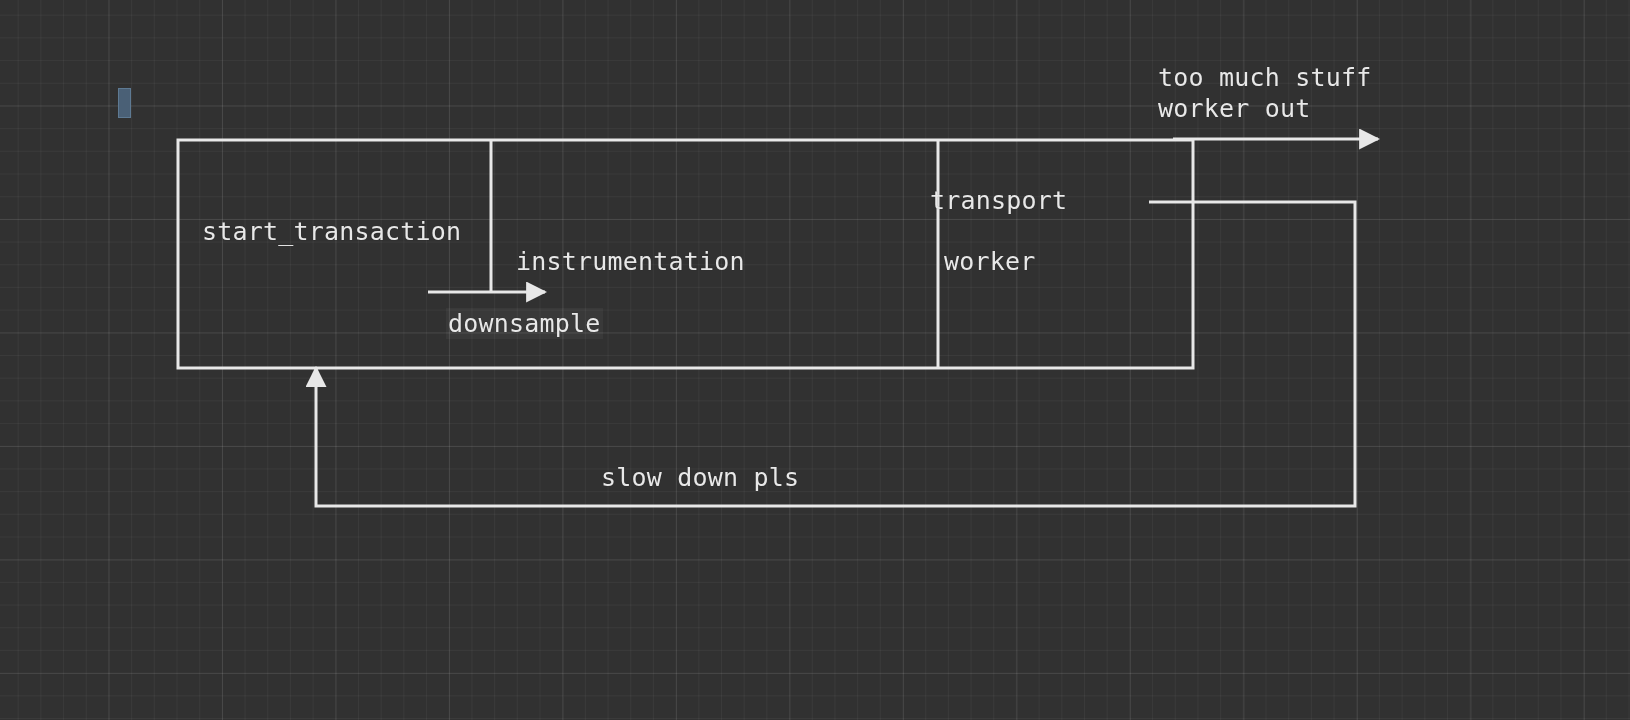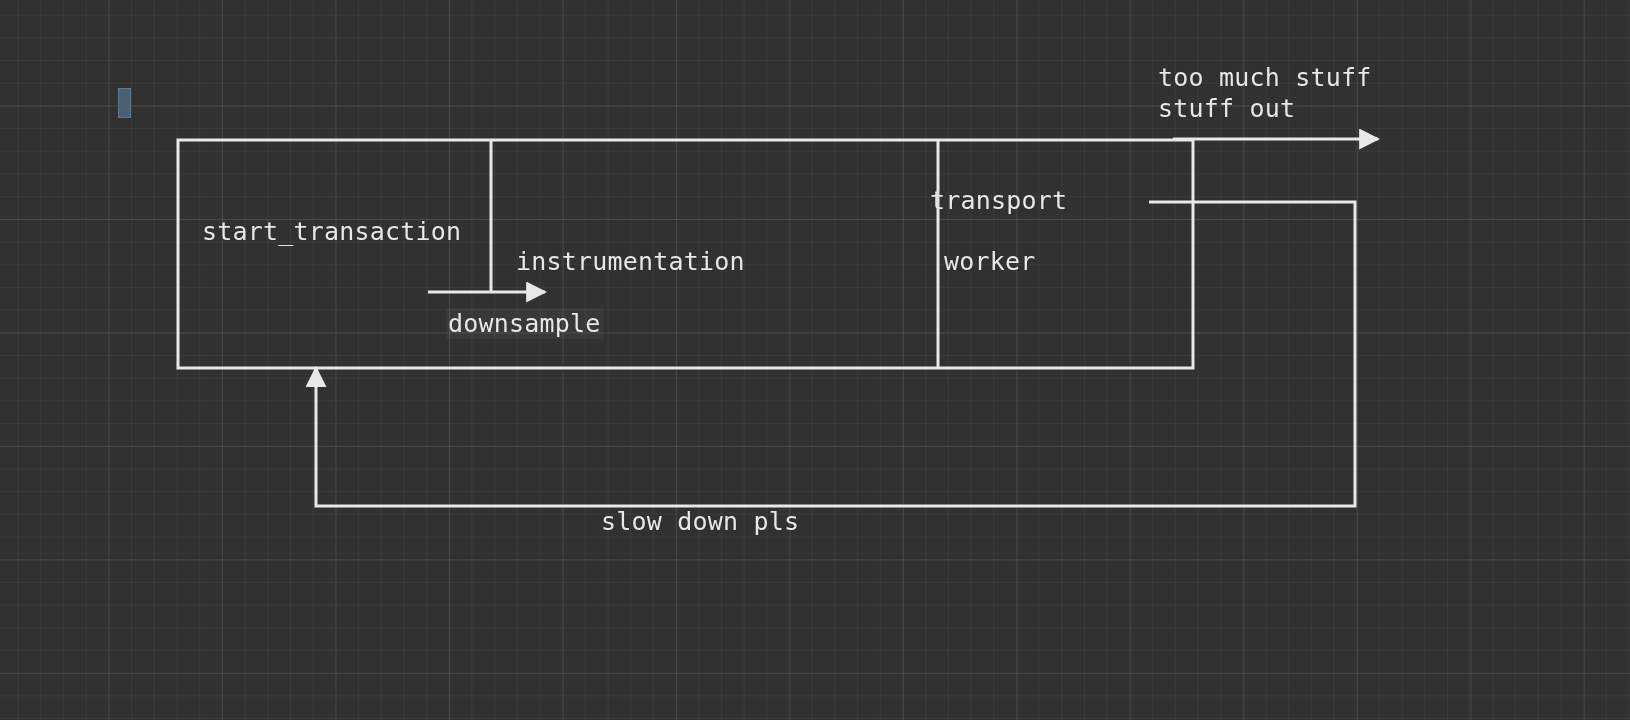--- a/index.html
+++ b/index.html
@@ -82,19 +82,19 @@
   <div class="lbl" style="left:516px; top:246px;">instrumentation</div>
 
   <div class="lbl hl" style="left:410px; top:308px; padding:0 2px;margin-left:36px;">downsample</div>
 
   <div class="lbl" style="left:930px; top:185px;">transport</div>
 
   <div class="lbl" style="left:930px; top:246px;margin-left:14px;">worker</div>
 
   <div class="lbl" style="left:1158px; top:62px;">too much stuff</div>
 
-  <div class="lbl" style="left:1158px; top:93px;">stuff out</div>
+  <div class="lbl" style="left:1158px; top:93px;">worker out</div>
 
-  <div class="lbl" style="left:601px; top:462px;margin-top:44px;">slow down pls</div>
+  <div class="lbl" style="left:601px; top:462px;">slow down pls</div>
 
   <div id="caret-box" style="left:118px; top:88px; width:13px; height:30px;"></div>
 
 </div>
 
 </body></html>

